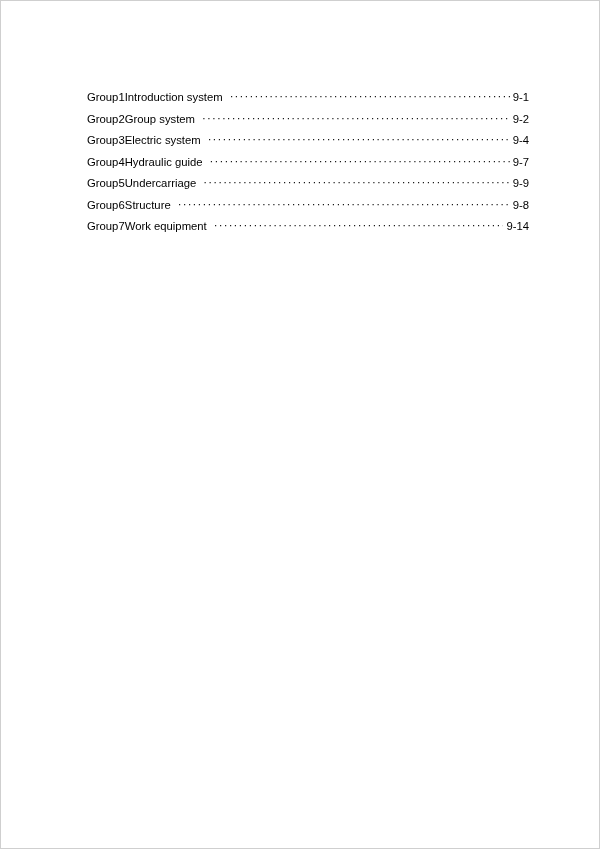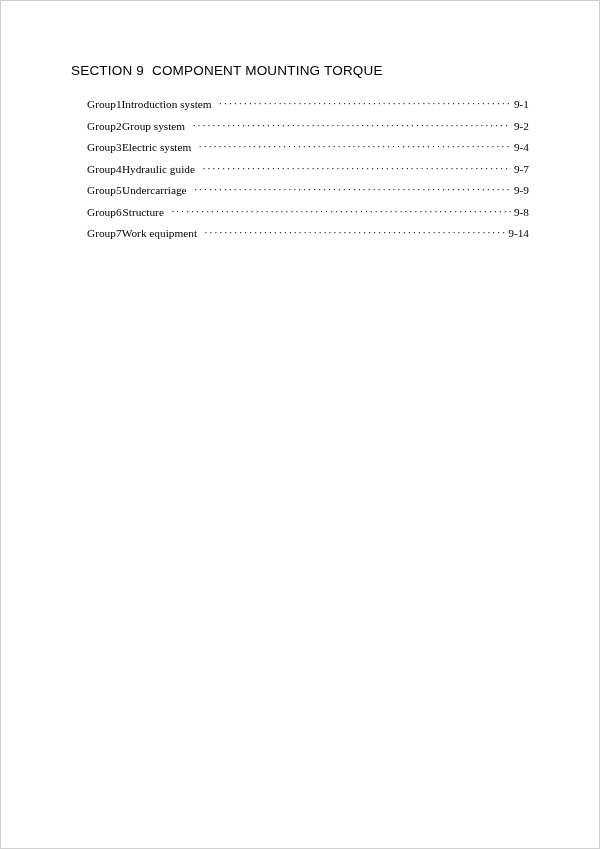--- a/index.html
+++ b/index.html
@@ -33,22 +33,21 @@
   }
   .section-title {
     font-size: 13.5px;
     letter-spacing: 0.2px;
     font-weight: normal;
     color: #000;
     margin: 0 0 16px 0;
     white-space: pre;
   }
   .toc {
-    margin-top: 12px;
-    font-family: Liberation Serif, serif;
+    margin-top: 24px;
   }
   .toc-row {
     display: flex;
     align-items: baseline;
     font-size: 11.3px;
     line-height: 21.5px;
     color: #000;
     white-space: nowrap;
   }
   .toc-group {
@@ -79,21 +78,20 @@
     text-align: center;
     padding-right: 2px;
   }
 </style>
 </head>
 <body>
 
 <div class="page">
   <div class="content">
 
-    <h1 class="section-title">SECTION 9  COMPONENT MOUNTING TORQUE</h1>
 
     <div class="toc">
 
       <div class="toc-row">
         <span class="toc-group">Group</span>
         <span class="toc-num">1</span>
         <span class="toc-label">Introduction system</span>
         <span class="toc-dots">······································································································································································</span>
         <span class="toc-page">9-1</span>
       </div>

